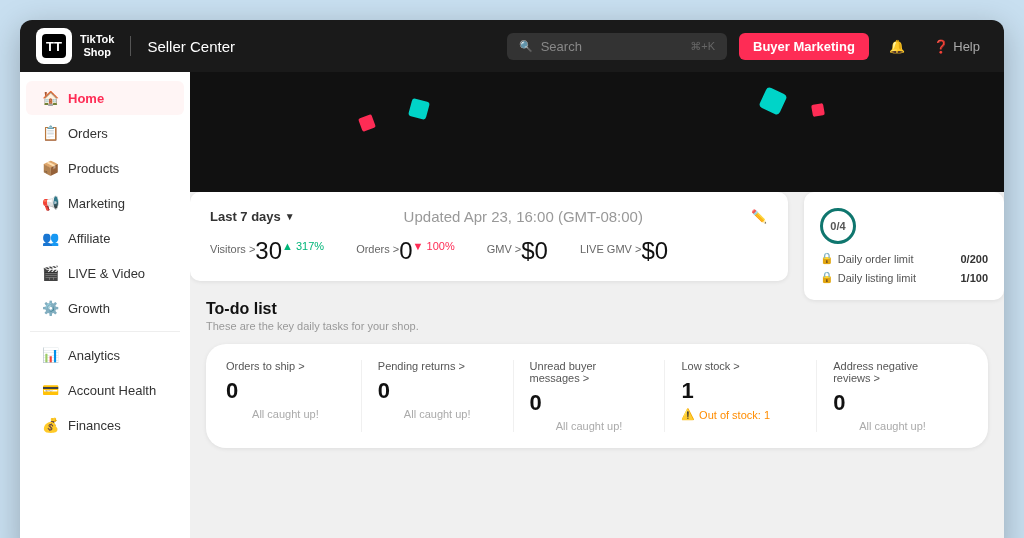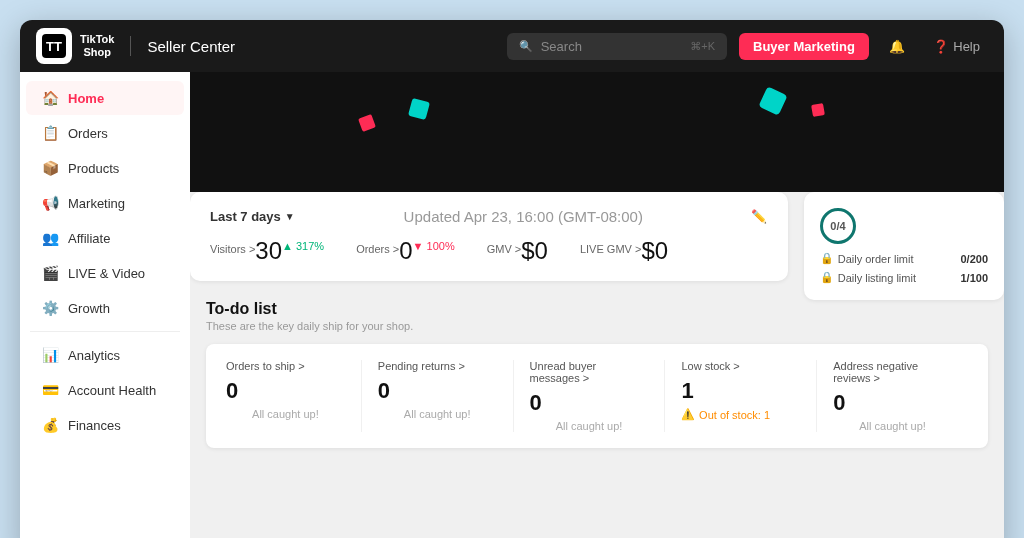--- a/index.html
+++ b/index.html
@@ -262,21 +262,21 @@
       color: #111;
       margin-bottom: 2px;
     }
     .todo-subtitle {
       font-size: 11px;
       color: #999;
       margin-bottom: 12px;
     }
     .todo-card {
       background: white;
-      border-radius: 8px;
+      border-radius: 20px;
       padding: 16px 20px;
       box-shadow: 0 1px 4px rgba(0,0,0,0.08);
     }
     .todo-items {
       display: flex;
       gap: 0;
     }
     .todo-item {
       flex: 1;
       padding: 0 16px;
@@ -453,21 +453,21 @@
               <span>🔒</span>
               <span>Daily listing limit</span>
             </span>
             <span class="limit-value">1/100</span>
           </div>
         </div>
       </div>
 
       <div class="todo-section">
         <div class="todo-title">To-do list</div>
-        <div class="todo-subtitle">These are the key daily ship for your shop.</div>
+        <div class="todo-subtitle">These are the key daily tasks for your shop.</div>
         <div class="todo-card">
           <div class="todo-items">
             <div class="todo-item">
               <div class="todo-item-label">Orders to ship &gt;</div>
               <div class="todo-item-value">0</div>
               <div class="todo-item-sub">All caught up!</div>
             </div>
             <div class="todo-item">
               <div class="todo-item-label">Pending returns &gt;</div>
               <div class="todo-item-value">0</div>

